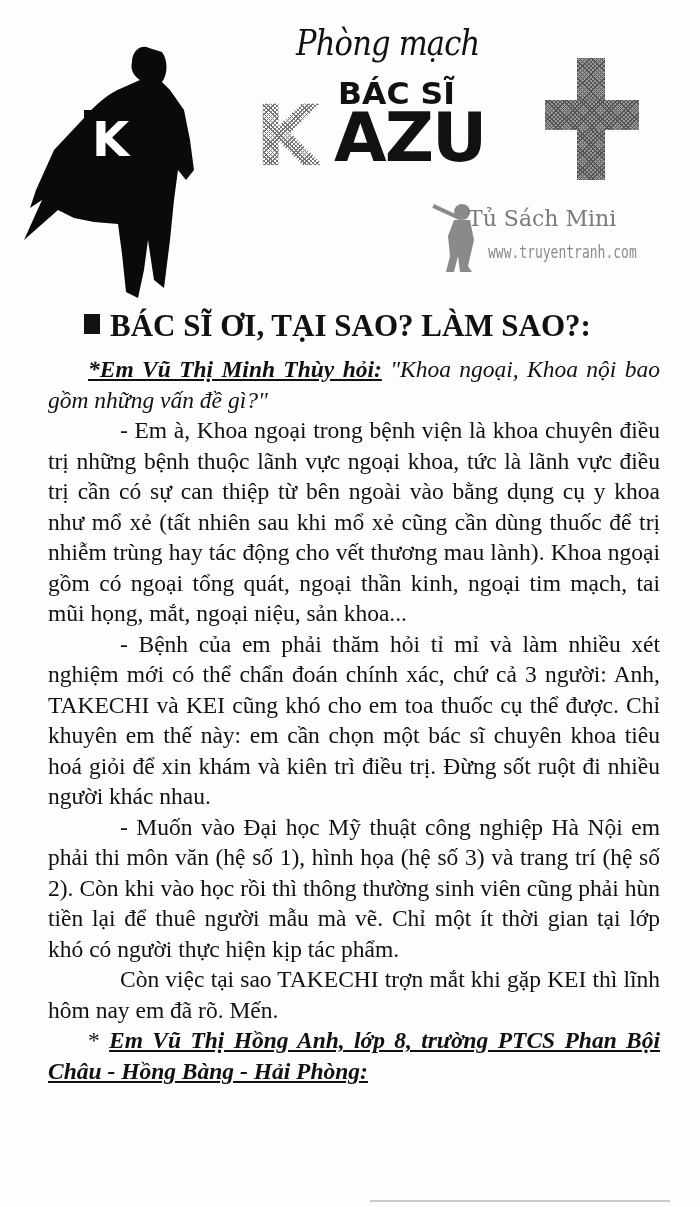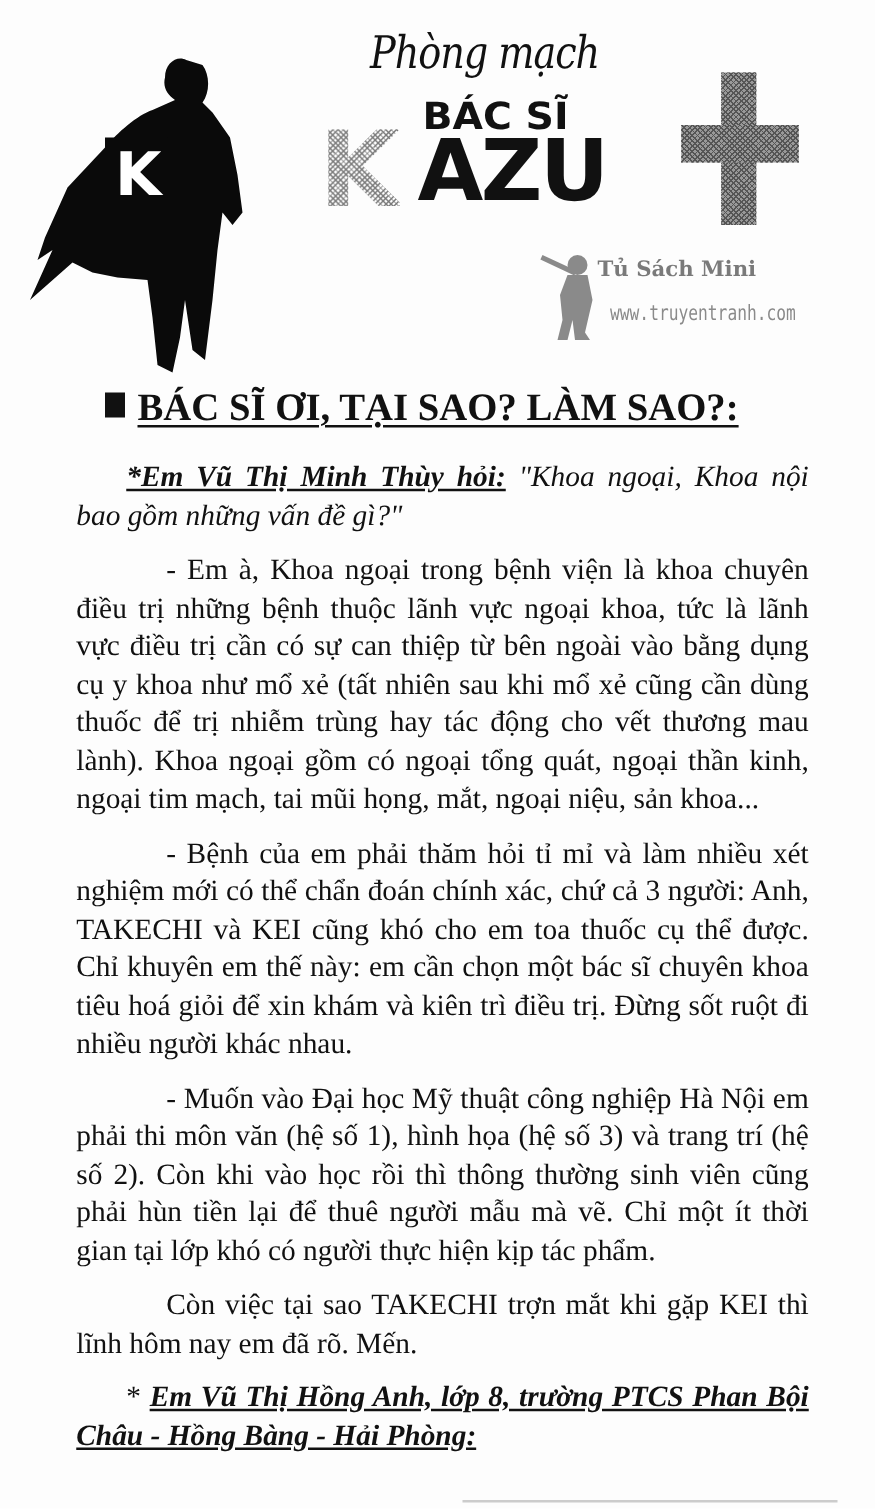--- a/index.html
+++ b/index.html
@@ -16,31 +16,31 @@
      -webkit-background-clip: text; background-clip: text; -webkit-text-fill-color: transparent; }
   .title-kazu { position: absolute; left: 334px; top: 96px; font-family: "DejaVu Sans", sans-serif; font-weight: 900; font-size: 68px; line-height: 84px; color: #111; letter-spacing: -2px; }
   .cross { position: absolute; left: 545px; top: 58px; width: 94px; height: 122px; }
   .cross .v, .cross .h { position: absolute; background: #999;
      background-image: repeating-linear-gradient(45deg, #555 0 1px, transparent 1px 3px), repeating-linear-gradient(-45deg, #555 0 1px, transparent 1px 3px); }
   .cross .v { left: 32px; top: 0; width: 28px; height: 122px; }
   .cross .h { left: 0; top: 42px; width: 94px; height: 30px; }
 
   .watermark { position: absolute; left: 432px; top: 196px; width: 230px; height: 80px; }
   .wm-figure { position: absolute; left: 0; top: 0; width: 60px; height: 80px; }
-  .wm-title { position: absolute; left: 46px; top: 10px; font-family: "DejaVu Serif", serif; font-weight: bold; font-size: 17px; color: #7a7a7a; white-space: nowrap; }
+  .wm-title { position: absolute; left: 36px; top: 10px; font-family: "DejaVu Serif", serif; font-weight: normal; font-size: 22px; color: #7a7a7a; white-space: nowrap; }
   .wm-url { position: absolute; left: 56px; top: 46px; font-family: "DejaVu Sans Mono", monospace; font-size: 13px; color: #8a8a8a; white-space: nowrap; transform: scaleY(1.3); transform-origin: left top; }
 
   
   .section-heading { position: absolute; left: 84px; top: 308px; font-family: "Liberation Serif", serif; font-weight: bold; font-size: 31px; white-space: nowrap; }
   .section-heading .sq { display: inline-block; width: 16px; height: 20px; background: #111; margin-right: 10px; vertical-align: 2px; }
-  .section-heading .txt { text-decoration: underline; text-decoration-thickness: 2px; text-underline-offset: 4px; }
+  .section-heading .txt { text-decoration-thickness: 2px; text-underline-offset: 4px; }
 
   
   .body { position: absolute; left: 48px; top: 354px; width: 612px; font-family: "Liberation Serif", serif; font-size: 23.5px; line-height: 30.5px; text-align: justify; color: #111; }
-  .body p { margin: 13px; }
+  .body p { margin: 0; }
   .ind { text-indent: 72px; }
   .ind2 { text-indent: 40px; }
   .q-head { font-style: italic; font-weight: bold; text-decoration: underline; }
   .q-text { font-style: italic; }
 
   .bottom-noise { position: absolute; left: 0; right: 0; top: 1196px; height: 11px; }
   .bottom-noise span { position: absolute; top: 4px; height: 2px; background: #ccc; }
 </style>
 </head>
 <body>

